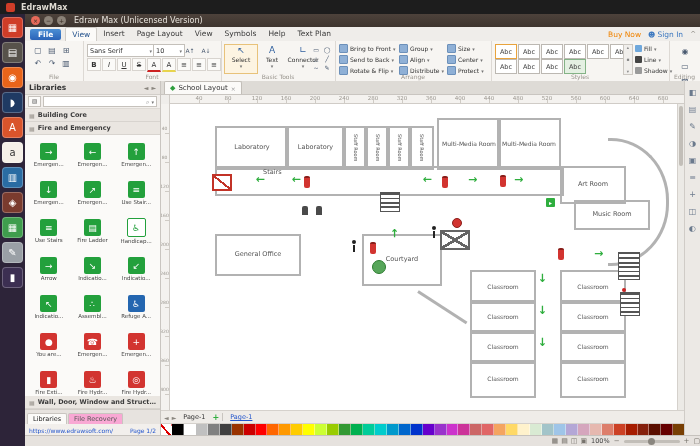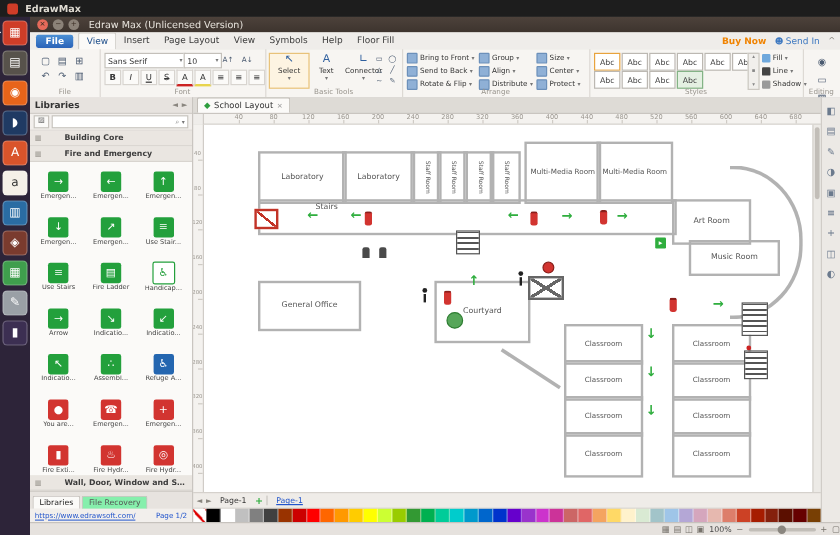--- a/index.html
+++ b/index.html
@@ -19,21 +19,21 @@
   .wbtn{width:9px;height:9px;border-radius:50%;margin-left:4px;font-size:6px;line-height:9px;text-align:center;color:#3a2c22;}
   .wbtn.close{background:#e66a5a;margin-left:6px;}
   .wbtn.min,.wbtn.max{background:#8b8278;}
   .wtitle{color:#e8e4dd;font-size:8px;margin-left:8px;}
   
   .tabrow{position:absolute;left:0;top:13px;width:100%;height:14px;background:#efedea;border-bottom:1px solid #d8d4cf;display:flex;align-items:center;}
   .file-btn{background:linear-gradient(#4b8fd4,#2a63b8);color:#fff;font-size:7.5px;font-weight:bold;border-radius:2px;padding:1px 8px;margin-left:5px;}
   .rtab{font-size:7.5px;color:#3b3b3b;padding:1px 6px;height:12px;line-height:11px;}
   .rtab.active{background:#fbfaf8;border:1px solid #cfccc7;border-bottom:none;border-radius:2px 2px 0 0;color:#1f4f8b;}
   .tr-right{position:absolute;right:4px;top:0;height:14px;display:flex;align-items:center;gap:7px;}
-  .buy{color:#f08300;font-size:7.5px;font-weight:bold;}
+  .buy{color:#f08300;font-size:7.5px;font-weight:normal;}
   .signin{color:#3c78c0;font-size:7.5px;}
   .sign-ic{color:#3c78c0;font-size:7px;margin-right:2px;}
   .collapse{color:#8a8780;font-size:7px;}
   
   .ribbon{position:absolute;left:0;top:27px;width:100%;height:40px;background:#f7f5f2;border-bottom:1px solid #d4d0cb;}
   .rgroup{position:absolute;top:0;height:40px;border-right:1px solid #ddd9d4;}
   .rlabel{position:absolute;bottom:1px;left:0;width:100%;text-align:center;font-size:6px;color:#98948d;}
   .icon-btn{display:inline-flex;align-items:center;justify-content:center;width:12px;height:11px;border:1px solid transparent;border-radius:2px;font-size:8px;color:#4a5a70;}
   .fgrid{display:grid;grid-template-columns:repeat(3,14px);grid-auto-rows:13px;padding:3px 0 0 6px;}
   .fontbox,.sizebox{position:absolute;top:3px;height:11px;background:#fff;border:1px solid #c4c0ba;font-size:6.5px;color:#333;display:flex;align-items:center;justify-content:space-between;padding:0 2px;}
@@ -60,32 +60,32 @@
   .fls-ic{width:7px;height:7px;border-radius:1px;flex:none;}
   .egrid{display:flex;flex-direction:column;gap:2px;padding:4px 0 0 9px;}
   
   .libpanel{position:absolute;left:0;top:67px;width:135px;bottom:10px;background:#f2efec;border-right:1px solid #c9c5c0;display:flex;flex-direction:column;z-index:5;}
   .lp-head{height:13px;background:#e7e3df;border-bottom:1px solid #d2cec9;display:flex;align-items:center;padding:0 4px;}
   .lp-head .t{font-size:7.5px;font-weight:bold;color:#333;flex:1;}
   .lp-head .ic{font-size:6px;color:#8a867f;margin-left:3px;}
   .lp-search{height:13px;display:flex;align-items:center;gap:2px;padding:0 3px;border-bottom:1px solid #dedad5;}
   .lp-addbtn{width:11px;height:9px;border:1px solid #c6c2bc;background:#fbfaf8;font-size:6px;color:#666;text-align:center;line-height:8px;}
   .lp-input{flex:1;height:9px;background:#fff;border:1px solid #c6c2bc;display:flex;align-items:center;justify-content:flex-end;padding:0 2px;gap:2px;font-size:6px;color:#888;}
-  .lp-sec{height:12px;background:#eae6e1;border-bottom:1px solid #d8d4cf;display:flex;align-items:center;gap:19px;padding:0 4px;font-size:6.5px;font-weight:bold;color:#3c3c3c;white-space:nowrap;overflow:hidden;text-align:center;}
+  .lp-sec{height:12px;background:#eae6e1;border-bottom:1px solid #d8d4cf;display:flex;align-items:center;gap:3px;padding:0 4px;font-size:6.5px;font-weight:bold;color:#3c3c3c;white-space:nowrap;overflow:hidden;text-align:center;}
   .lp-sec .fi{color:#9a968f;font-size:6px;}
   .lib-grid{flex:1;background:#fbfaf8;display:grid;grid-template-columns:repeat(3,1fr);grid-auto-rows:38px;padding:1px 2px;overflow:hidden;}
   .lib-cell{display:flex;flex-direction:column;align-items:center;justify-content:center;}
   .lib-ic{width:17px;height:17px;border-radius:2px;display:flex;align-items:center;justify-content:center;font-size:9px;color:#fff;}
   .lib-ic.green{background:#23a03c;}
   .lib-ic.red{background:#d23430;}
   .lib-ic.blue{background:#2466b0;}
   .lib-ic.outline{background:#fff;border:1px solid #23a03c;color:#23a03c;}
   .lib-lb{font-size:5.5px;color:#444;max-width:40px;white-space:nowrap;overflow:hidden;text-overflow:ellipsis;margin-top:1px;}
   .lp-tabs{height:14px;background:#e7e3df;border-top:1px solid #d2cec9;display:flex;align-items:flex-end;gap:1px;padding:0 2px;}
-  .lp-tab{font-size:6.5px;color:#555;background:#86efac;border:1px solid #c9c5c0;border-bottom:none;padding:1px 5px;border-radius:2px 2px 0 0;}
+  .lp-tab{font-size:6.5px;color:#555;background:#f9a8d4;border:1px solid #c9c5c0;border-bottom:none;padding:1px 5px;border-radius:2px 2px 0 0;}
   .lp-tab.active{background:#fbfaf8;color:#222;}
   .lp-link{height:12px;background:#f2efec;display:flex;align-items:center;justify-content:space-between;padding:0 4px;}
   .lp-link .a{font-size:6px;color:#2255cc;text-decoration:underline;white-space:nowrap;overflow:hidden;}
   .lp-link .p{font-size:6px;color:#2255cc;margin-left:3px;white-space:nowrap;}
   
   .canvascol{position:absolute;left:135px;top:67px;right:15px;bottom:10px;display:flex;flex-direction:column;}
   .doctabs{height:13px;background:#dedbd6;border-bottom:1px solid #c9c5c0;display:flex;align-items:flex-end;padding-left:4px;}
   .dtab{height:12px;background:#fbfaf8;border:1px solid #c2beb8;border-bottom:none;display:flex;align-items:center;gap:3px;padding:0 5px;border-radius:2px 2px 0 0;}
   .dtab .dia{color:#2e9e3e;font-size:7px;}
   .dtab .nm{font-size:7px;color:#333;}
@@ -179,25 +179,25 @@
 
     <div class="tabrow">
       <span class="file-btn">File</span>
       <span id="menu-tabs" style="display:flex;margin-left:4px;">
           <span class="rtab active">View</span>
           <span class="rtab">Insert</span>
           <span class="rtab">Page Layout</span>
           <span class="rtab">View</span>
           <span class="rtab">Symbols</span>
           <span class="rtab">Help</span>
-          <span class="rtab">Floor Fill</span>
+          <span class="rtab">Text Plan</span>
         </span>
       <span class="tr-right">
         <span class="buy">Buy Now</span>
-        <span class="signin"><span class="sign-ic">☻</span><span>Send In</span></span>
+        <span class="signin"><span class="sign-ic">☻</span><span>Sign In</span></span>
         <span class="collapse">^</span>
       </span>
     </div>
 
     <div class="ribbon">
       <div class="rgroup" style="left:0;width:58px;">
         <div class="fgrid" id="file-icons">
             <span class="icon-btn">▢</span>
             <span class="icon-btn">▤</span>
             <span class="icon-btn">⊞</span>

